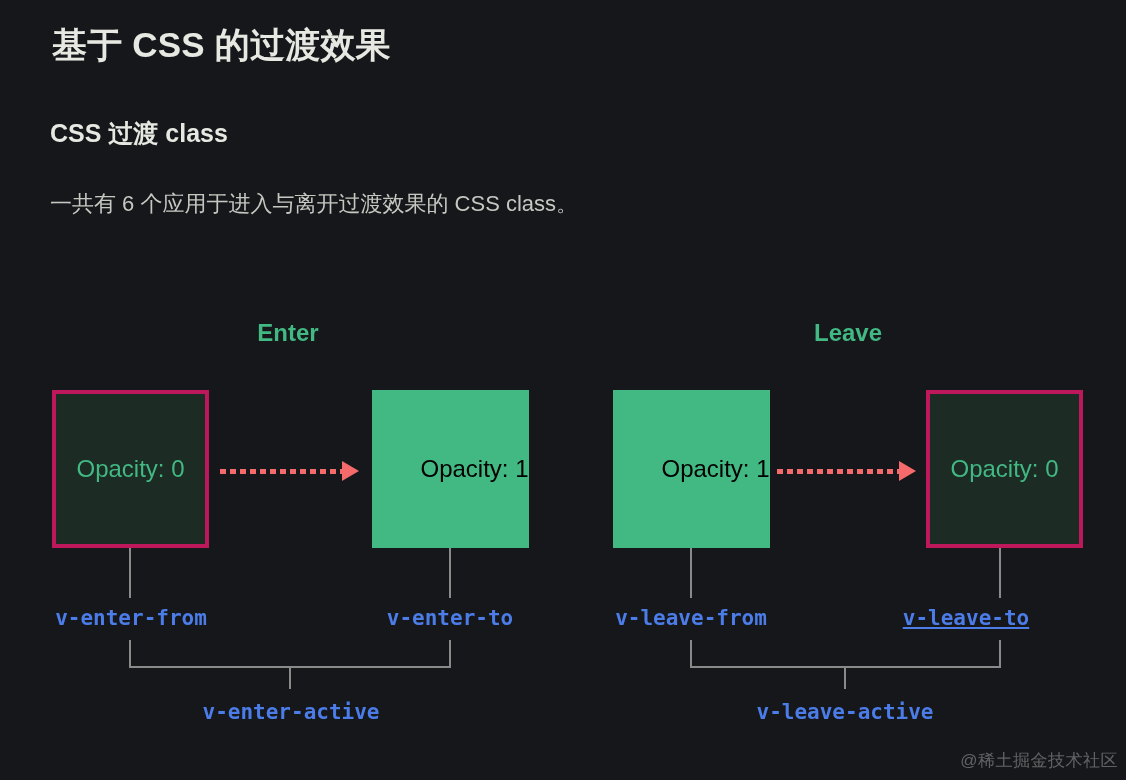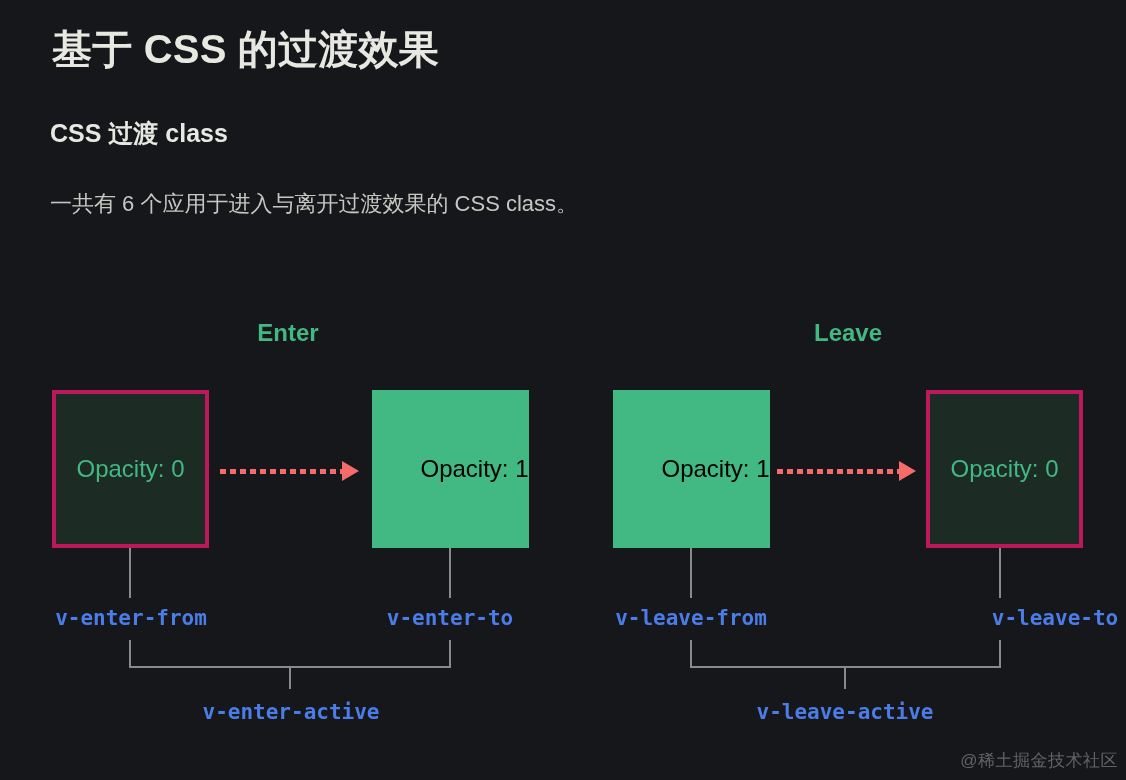--- a/index.html
+++ b/index.html
@@ -17,21 +17,21 @@
   body{
     background:var(--background);
     font-family:"Liberation Sans","DejaVu Sans",sans-serif;
     color:var(--body-color);
     position:relative;
   }
   .page{position:absolute;inset:0;}
 
   .page-title{
     position:absolute;left:52px;top:22px;
-    font-size:40px;font-weight:700;color:var(--heading-color);
+    font-size:35px;font-weight:700;color:var(--heading-color);
     letter-spacing:.2px;
   }
   .section-title{
     position:absolute;left:50px;top:117px;
     font-size:25px;font-weight:700;color:var(--heading-color);
   }
   .intro-text{
     position:absolute;left:50px;top:189px;
     font-size:22px;color:var(--body-color);
   }
@@ -107,21 +107,21 @@
 
   .class-label{
     position:absolute;top:606px;transform:translateX(-50%);
     font-family:"DejaVu Sans Mono","Liberation Mono",monospace;
     font-size:21px;font-weight:600;color:var(--class-label-blue);
     white-space:nowrap;
   }
   .class-label.x1{left:131px;}
   .class-label.x2{left:450px;}
   .class-label.x3{left:691px;}
-  .class-label.x4{left:1055px;}
+  .class-label.x4{left:966px;text-decoration:underline;}
 
   .active-label{
     position:absolute;top:700px;transform:translateX(-50%);
     font-family:"DejaVu Sans Mono","Liberation Mono",monospace;
     font-size:21px;font-weight:600;color:var(--class-label-blue);
     white-space:nowrap;
   }
   .active-label.enter{left:291px;}
   .active-label.leave{left:845px;}
 

